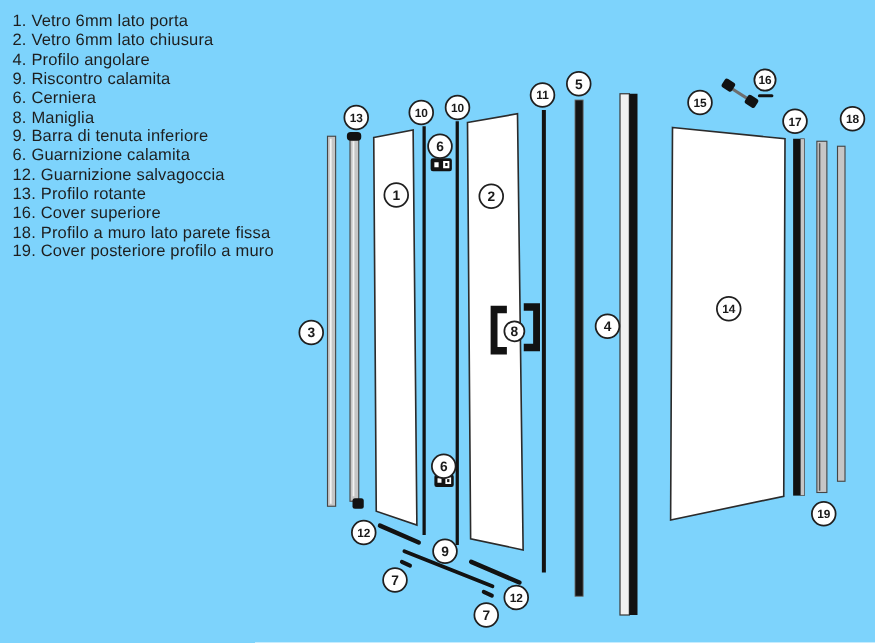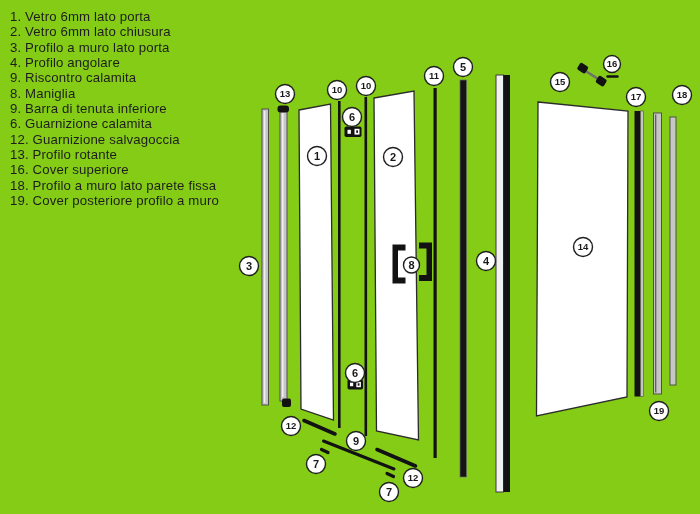--- a/index.html
+++ b/index.html
@@ -1,17 +1,17 @@
 <!DOCTYPE html>
 <html><head>
 <meta charset="utf-8">
 <style>
   html,body{margin:0;padding:0;background:#ffffff;}
   .stage{
-    position:relative;width:700px;height:514px;background:#84cc16;overflow:hidden;
+    position:relative;width:700px;height:514px;background:#7dd3fc;overflow:hidden;
     font-family:"Liberation Sans",sans-serif;
   }
   .parts-list{
     position:absolute;left:10px;top:9px;
     font-size:13.2px;line-height:15.35px;font-weight:500;
     color:#1e1e1e;letter-spacing:.15px;white-space:nowrap;
   }
   .part-item{height:15.35px;}
   .diagram-svg{position:absolute;left:0;top:0;}
   .glass-panel{fill:#ffffff;stroke:#2b2b2b;stroke-width:1.3;}
@@ -26,23 +26,23 @@
   }
 </style>
 </head>
 <body>
 
 <div class="stage">
 
   <div class="parts-list" id="parts-list">
       <div class="part-item">1. Vetro 6mm lato porta</div>
       <div class="part-item">2. Vetro 6mm lato chiusura</div>
-      <div class="part-item">3. Profilo a muro lato porta</div>
       <div class="part-item">4. Profilo angolare</div>
       <div class="part-item">9. Riscontro calamita</div>
+      <div class="part-item">6. Cerniera</div>
       <div class="part-item">8. Maniglia</div>
       <div class="part-item">9. Barra di tenuta inferiore</div>
       <div class="part-item">6. Guarnizione calamita</div>
       <div class="part-item">12. Guarnizione salvagoccia</div>
       <div class="part-item">13. Profilo rotante</div>
       <div class="part-item">16. Cover superiore</div>
       <div class="part-item">18. Profilo a muro lato parete fissa</div>
       <div class="part-item">19. Cover posteriore profilo a muro</div>
     </div>
 

